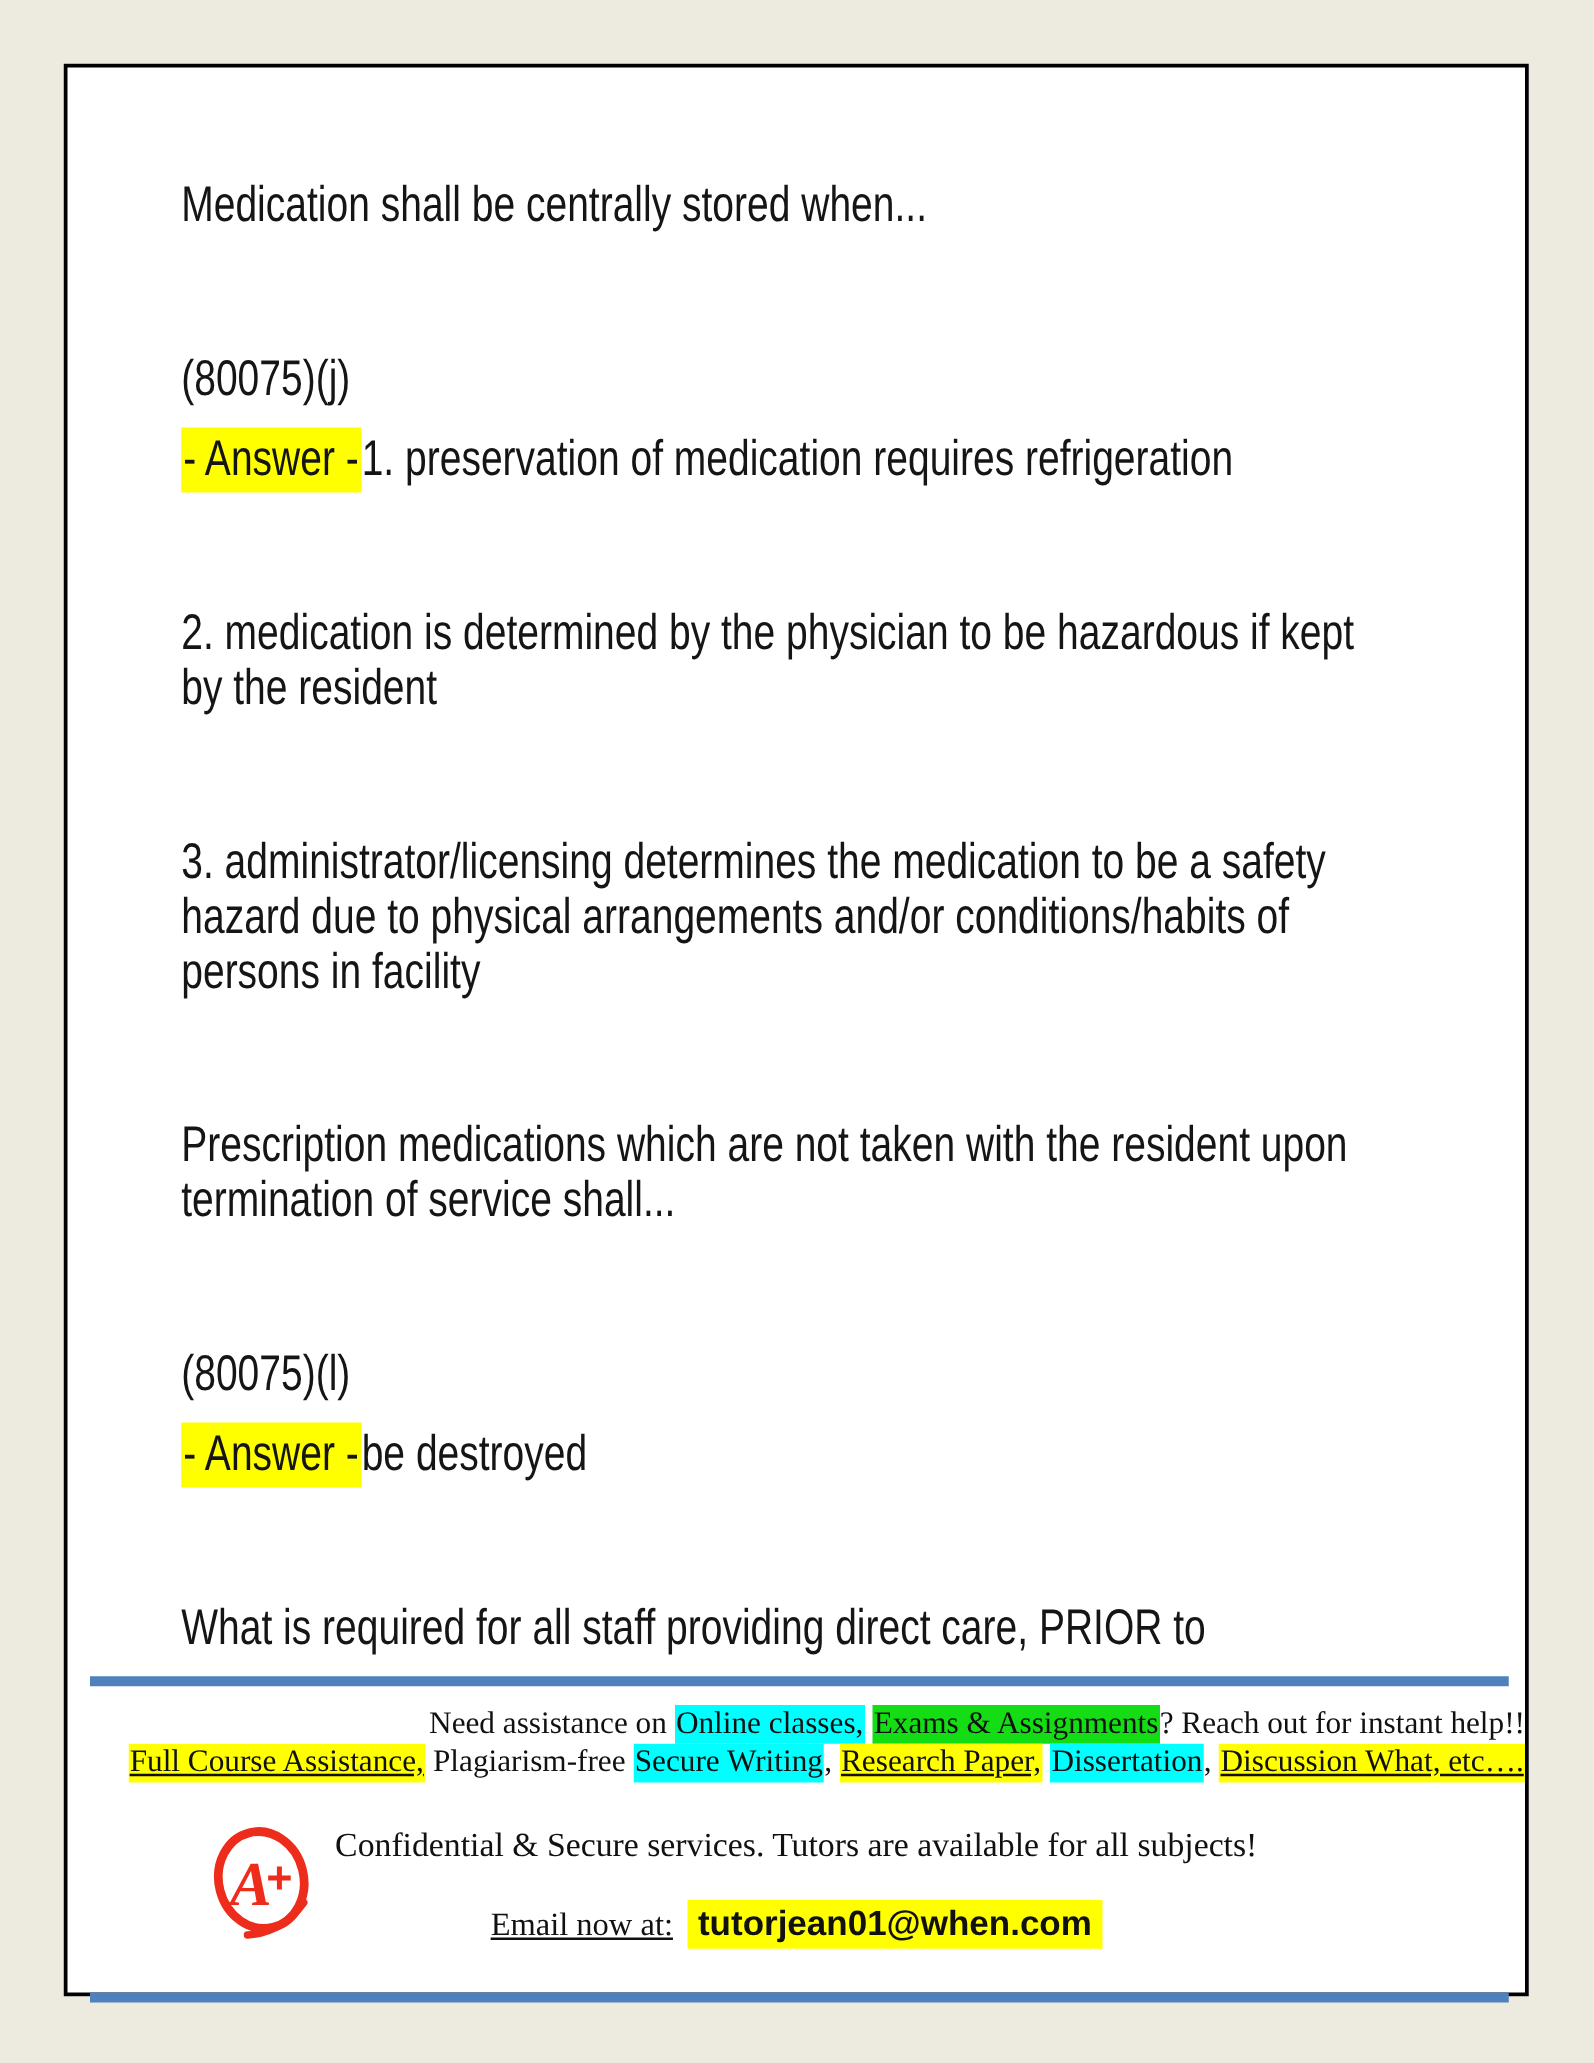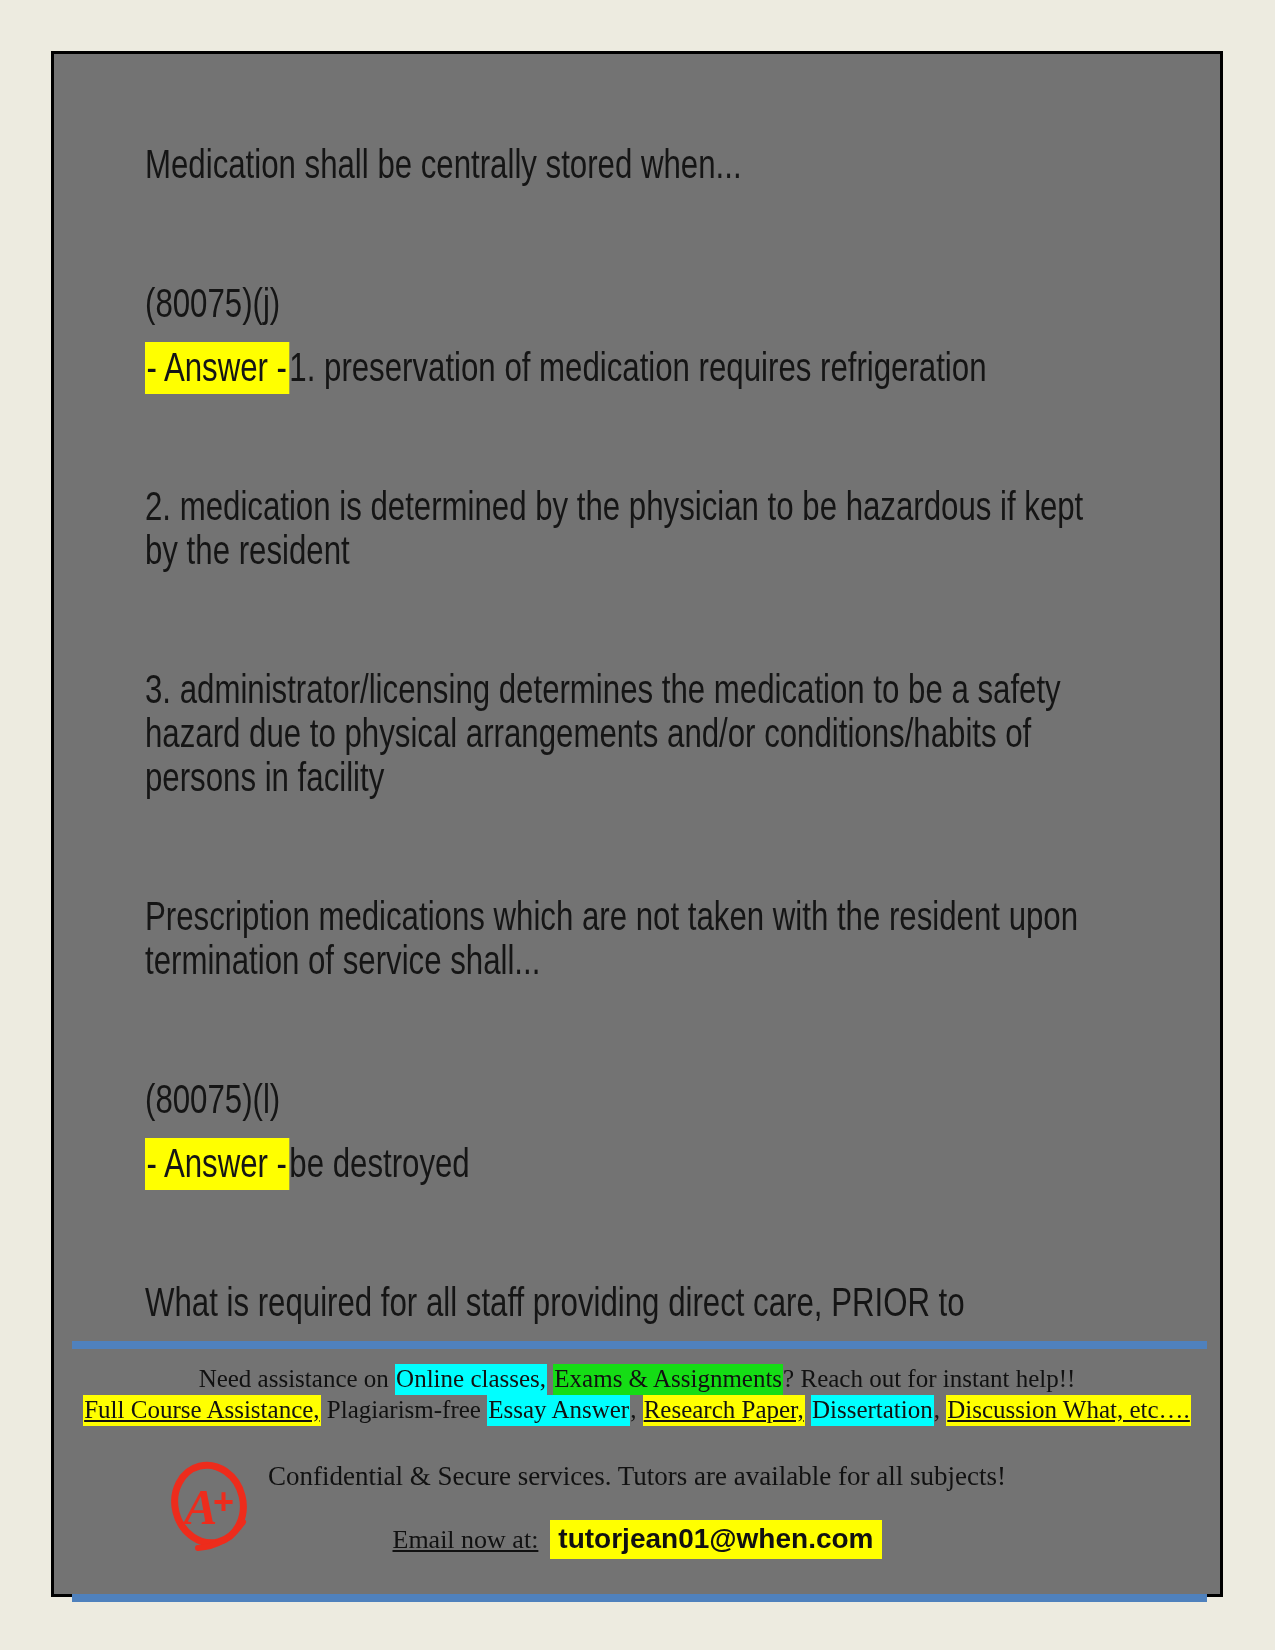--- a/index.html
+++ b/index.html
@@ -11,21 +11,21 @@
   }
   .page {
     position: relative;
     width: 1275px; height: 1650px;
   }
   .page-border {
     position: absolute;
     left: 51px; top: 51px;
     width: 1166px; height: 1540px;
     border: 3px solid #000;
-    background: #737373;
+    background: #ffffff;
   }
   
   .doc-body {
     margin: 88px 0 0 91px;
     width: 1245px;
     transform: scaleX(0.78);
     transform-origin: top left;
     font-size: 40px;
     line-height: 44px;
     color: #151515;
@@ -42,21 +42,21 @@
   .rule {
     height: 8px;
     background: #4f81bd;
     margin: 17px 13px 0 18px;
   }
   .rule.bottom { margin-top: 34px; }
   .ad-line {
     font-family: "Liberation Serif", serif;
     font-size: 25px;
     line-height: 31px;
-    text-align: center;
+    text-align: right;
     color: #111;
     white-space: pre-wrap;
     margin: 0;
   }
   .ad-line.first { margin-top: 14px; }
   .seg-yellow { background: #ffff00; padding: 1px 1px 3px 1px; text-decoration: underline; }
   .seg-cyan   { background: #00ffff; padding: 1px 1px 3px 1px; }
   .seg-green  { background: #15dd15; padding: 1px 1px 3px 1px; }
   .services-line {
     font-family: "Liberation Serif", serif;
@@ -111,21 +111,21 @@
 
       <p class="para"><span class="hl-answer">- Answer -</span><span>be destroyed</span></p>
 
       <p class="para last">What is required for all staff providing direct care, PRIOR to</p>
     </div>
 
     <div class="rule top"></div>
 
     <p class="ad-line first"><span>Need assistance on </span><span class="seg-cyan">Online classes,</span><span> </span><span class="seg-green">Exams &amp; Assignments</span><span>? Reach out for instant help!!</span></p>
 
-    <p class="ad-line"><span class="seg-yellow">Full Course Assistance,</span><span> Plagiarism-free </span><span class="seg-cyan">Essay Answer</span><span>, </span><span class="seg-yellow">Research Paper,</span><span> </span><span class="seg-cyan">Dissertation</span><span>, </span><span class="seg-yellow">Discussion What, etc….</span></p>
+    <p class="ad-line"><span class="seg-yellow">Full Course Assistance,</span><span> Plagiarism-free </span><span class="seg-cyan">Secure Writing</span><span>, </span><span class="seg-yellow">Research Paper,</span><span> </span><span class="seg-cyan">Dissertation</span><span>, </span><span class="seg-yellow">Discussion What, etc….</span></p>
 
     <p class="services-line">Confidential &amp; Secure services. Tutors are available for all subjects!</p>
 
     <p class="email-line"><span class="email-label">Email now at:</span><span class="email-address">tutorjean01@when.com</span></p>
 
     <div class="rule bottom"></div>
 
     <svg class="aplus-logo" viewBox="0 0 82 96">
       <g fill="none" stroke="#ed2c1c">
         <ellipse cx="39" cy="44" rx="34" ry="39" stroke-width="7" transform="rotate(-14 39 44)"></ellipse>

